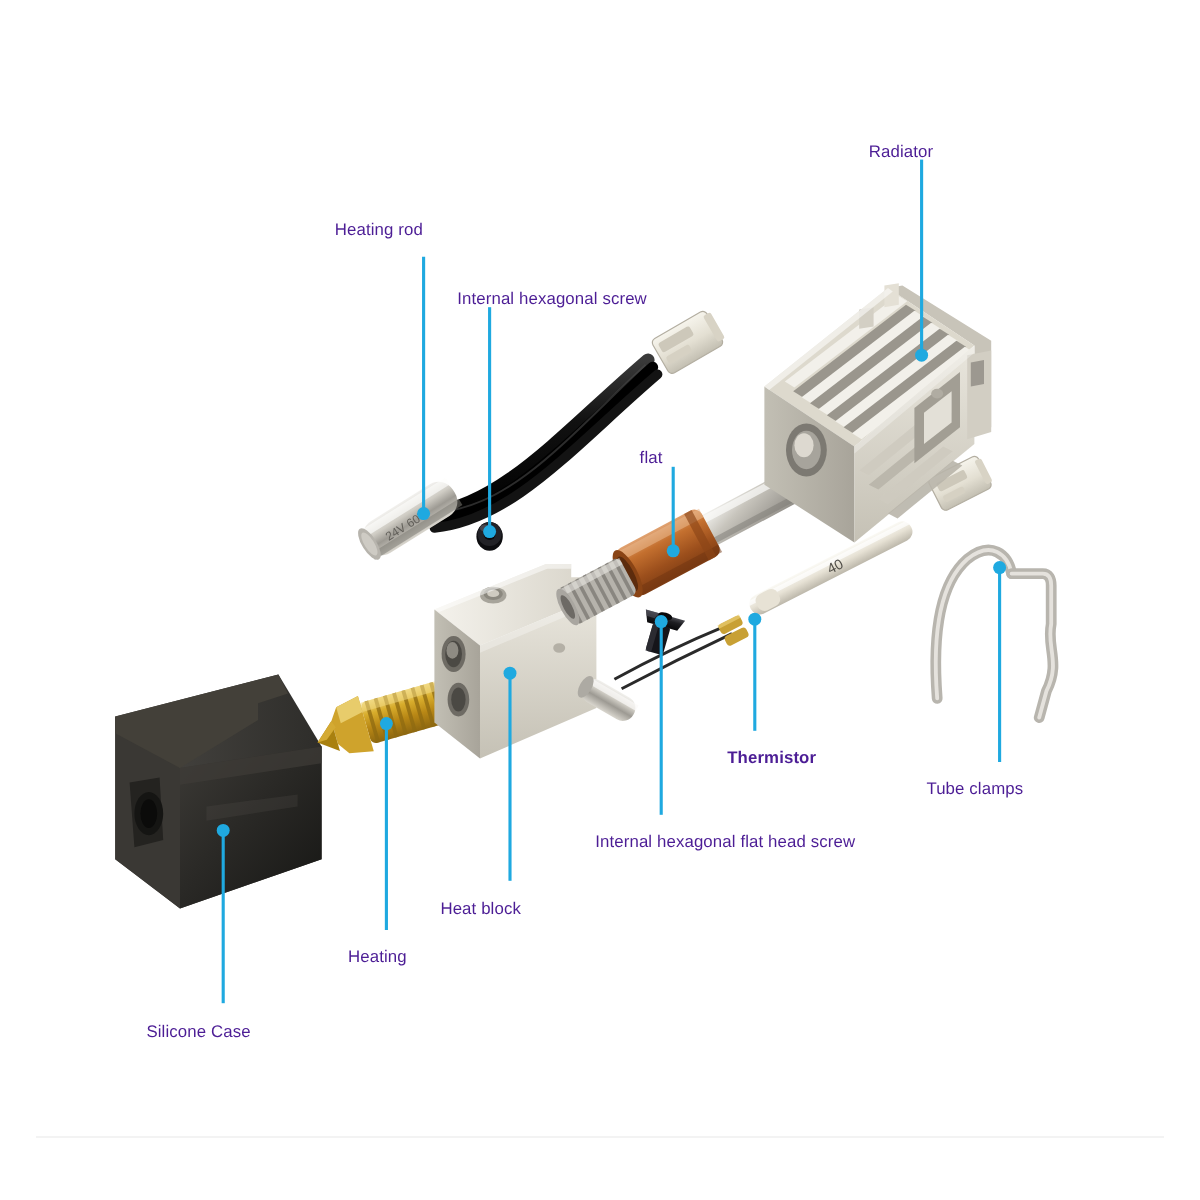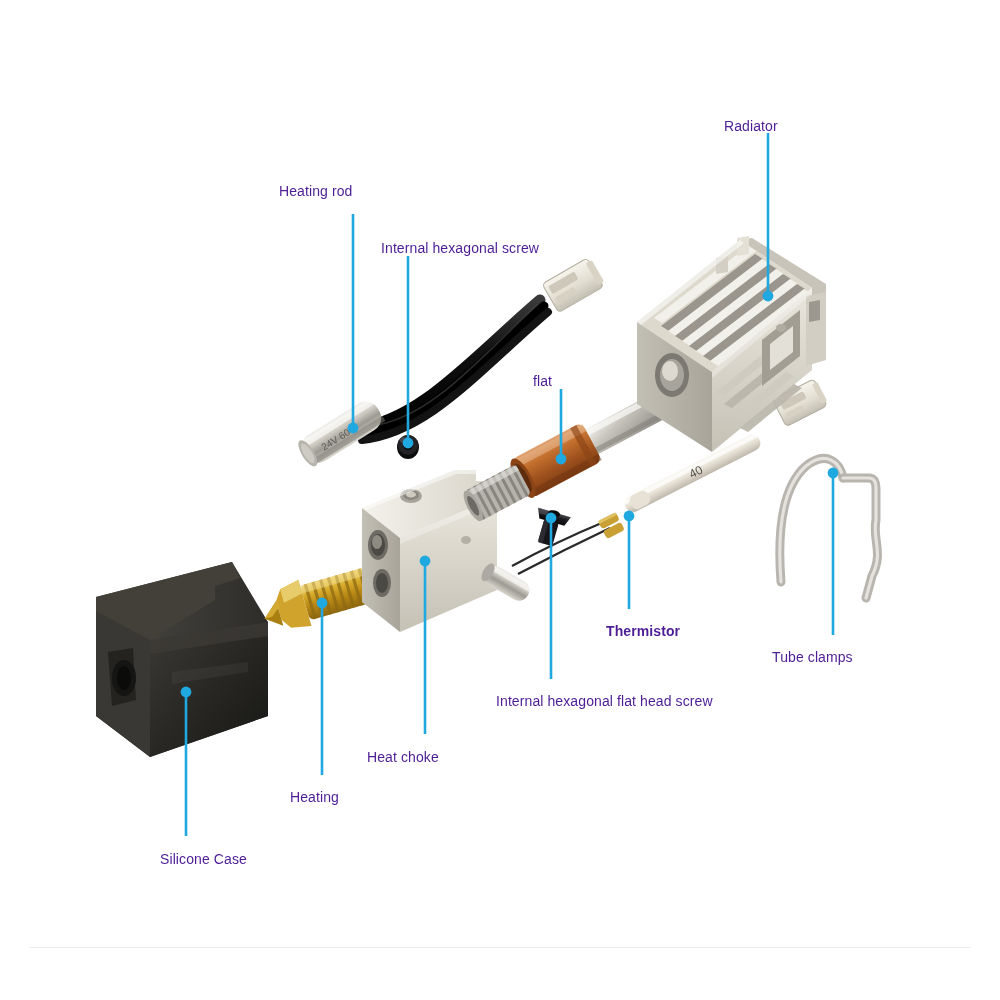--- a/index.html
+++ b/index.html
@@ -359,18 +359,18 @@
       </g>
   </svg>
 
   <div class="label" style="left:724px; top:119px;">Radiator</div>
   <div class="label" style="left:279px; top:184px;">Heating rod</div>
   <div class="label" style="left:381px; top:241px;">Internal hexagonal screw</div>
   <div class="label" style="left:533px; top:374px;">flat</div>
   <div class="label" style="left:606px; top:624px;font-weight:bold;">Thermistor</div>
   <div class="label" style="left:760px; top:650px;margin-left:12px;">Tube clamps</div>
   <div class="label" style="left:460px; top:694px;margin-left:36px;">Internal hexagonal flat head screw</div>
-  <div class="label" style="left:367px; top:750px;">Heat choke</div>
+  <div class="label" style="left:367px; top:750px;">Heat block</div>
   <div class="label" style="left:290px; top:790px;">Heating</div>
-  <div class="label" style="left:122px; top:852px;margin-left:38px;">Silicone Case</div>
+  <div class="label" style="left:122px; top:852px;">Silicone Case</div>
 
   <div class="bottom-rule"></div>
 </div>
 
 </body></html>

